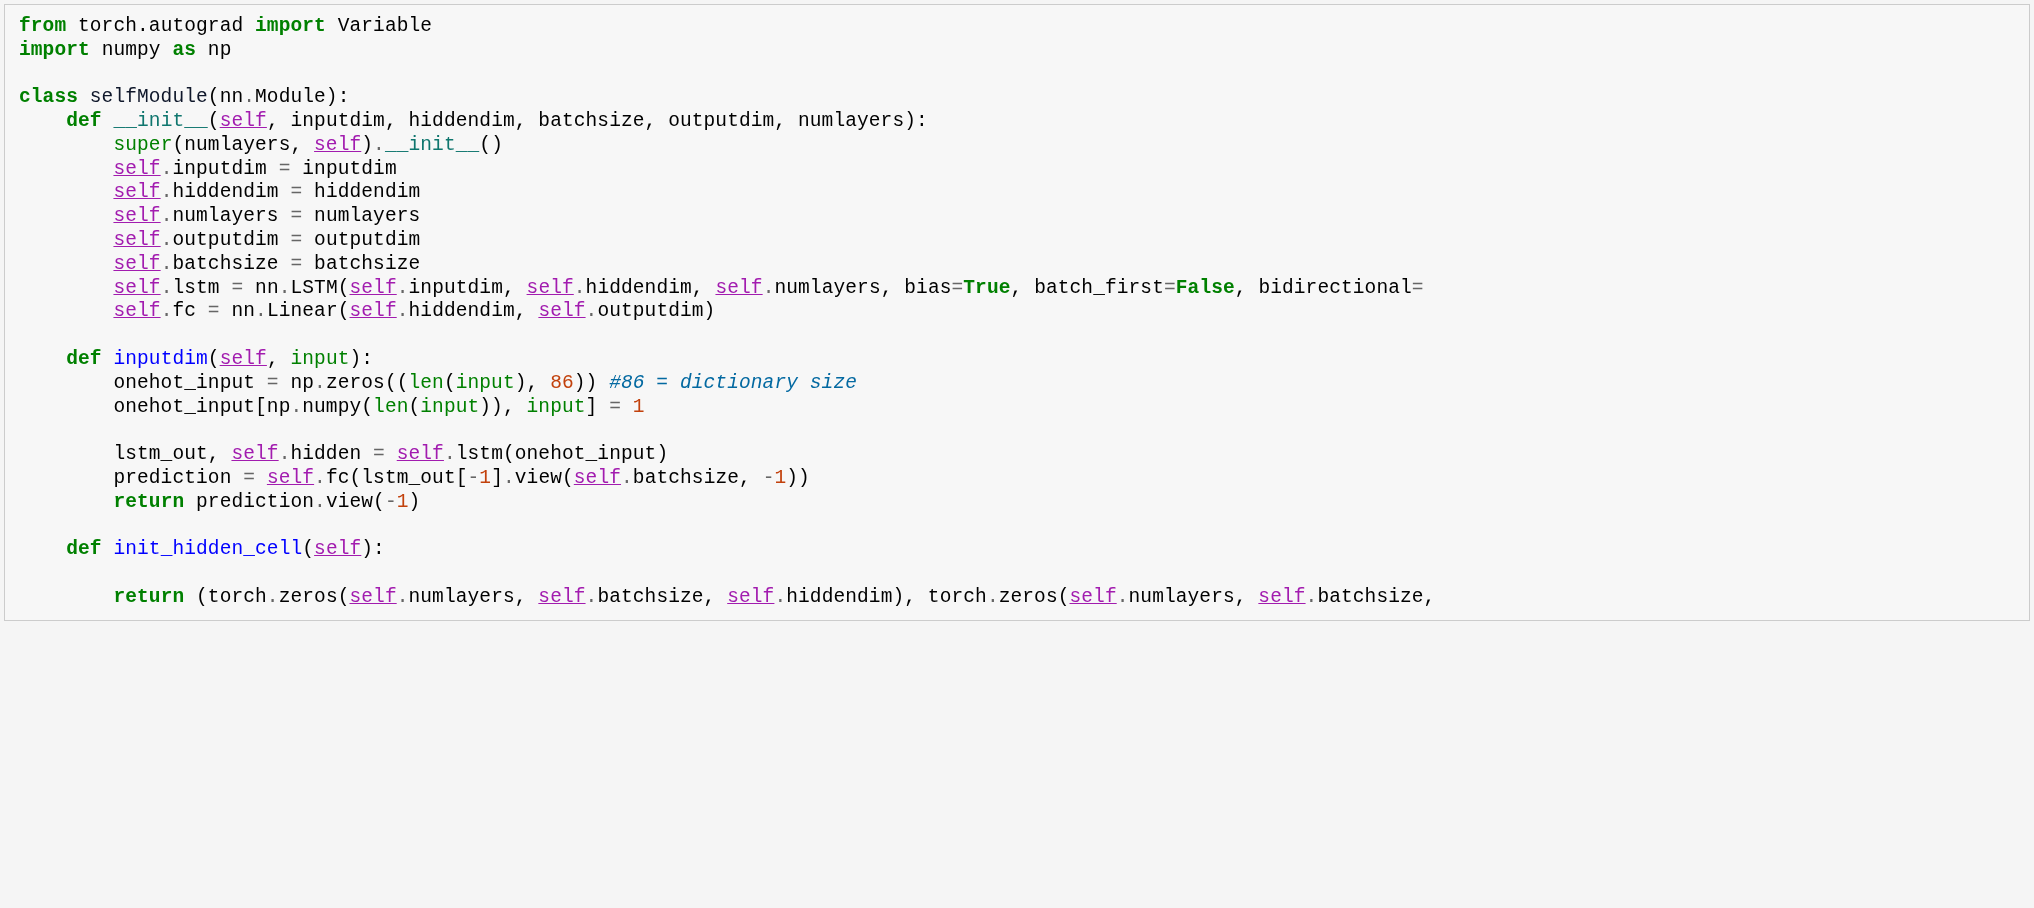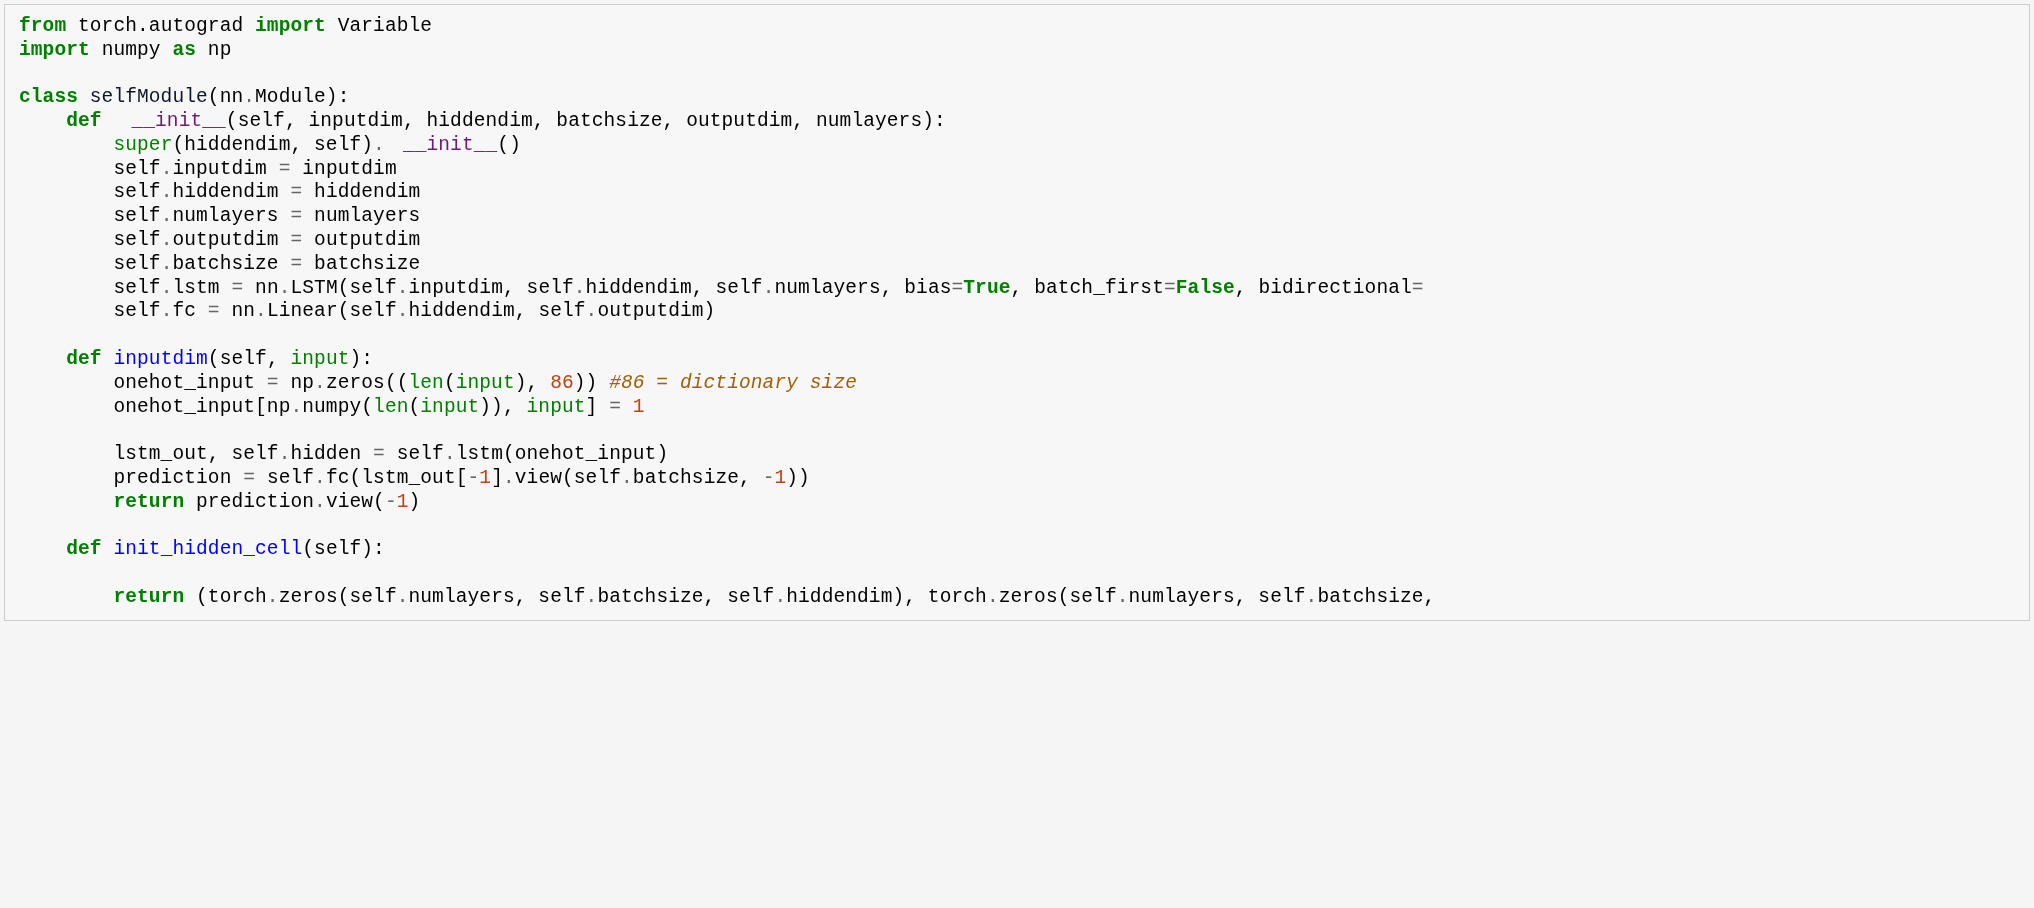--- a/index.html
+++ b/index.html
@@ -16,40 +16,40 @@
     margin: 4px;
     overflow-x: hidden;
     white-space: pre;
     font-size: 19.5px;
     line-height: 1.22;
     letter-spacing: 0.1px;
   }
   .kw { color: #008000; font-weight: bold; }
   .kwval { color: #008000; font-weight: bold; }
   .nf { color: #0000ff; }
-  .fm { color: #701a75; margin-left: 18px; }
+  .fm { color: #0f766e; }
   .nc { color: #0f172a; }
-  .bp { color: #000000; }
+  .bp { color: #a21caf; text-decoration: underline; }
   .nb { color: #008000; }
   .nt { color: #008000; }
   .mi { color: #c2410c; }
   .op { color: #666666; }
-  .c { color: #a16207; font-style: italic; }
+  .c { color: #0369a1; font-style: italic; }
   .p { color: #000000; }
   .n { color: #000000; }
 </style>
 </head>
 <body>
 
 <div class="code-block"><pre id="code-pre" style="margin:0;font-family:inherit;"><span class="kw">from </span><span class="n">torch.autograd</span><span class="p"> </span><span class="kw">import </span><span class="n">Variable</span>
 <span class="kw">import </span><span class="n">numpy</span><span class="p"> </span><span class="kw">as </span><span class="n">np</span>
 
 <span class="kw">class </span><span class="nc">selfModule</span><span class="p">(nn</span><span class="op">.</span><span class="p">Module):</span>
 <span class="p">    </span><span class="kw">def </span><span class="fm">__init__</span><span class="p">(</span><span class="bp">self</span><span class="p">, inputdim, hiddendim, batchsize, outputdim, numlayers):</span>
-<span class="p">        </span><span class="nb">super</span><span class="p">(hiddendim, </span><span class="bp">self</span><span class="p">)</span><span class="op">.</span><span class="fm">__init__</span><span class="p">()</span>
+<span class="p">        </span><span class="nb">super</span><span class="p">(numlayers, </span><span class="bp">self</span><span class="p">)</span><span class="op">.</span><span class="fm">__init__</span><span class="p">()</span>
 <span class="p">        </span><span class="bp">self</span><span class="op">.</span><span class="p">inputdim </span><span class="op">=</span><span class="p"> inputdim</span>
 <span class="p">        </span><span class="bp">self</span><span class="op">.</span><span class="p">hiddendim </span><span class="op">=</span><span class="p"> hiddendim</span>
 <span class="p">        </span><span class="bp">self</span><span class="op">.</span><span class="p">numlayers </span><span class="op">=</span><span class="p"> numlayers</span>
 <span class="p">        </span><span class="bp">self</span><span class="op">.</span><span class="p">outputdim </span><span class="op">=</span><span class="p"> outputdim</span>
 <span class="p">        </span><span class="bp">self</span><span class="op">.</span><span class="p">batchsize </span><span class="op">=</span><span class="p"> batchsize</span>
 <span class="p">        </span><span class="bp">self</span><span class="op">.</span><span class="p">lstm </span><span class="op">=</span><span class="p"> nn</span><span class="op">.</span><span class="p">LSTM(</span><span class="bp">self</span><span class="op">.</span><span class="p">inputdim, </span><span class="bp">self</span><span class="op">.</span><span class="p">hiddendim, </span><span class="bp">self</span><span class="op">.</span><span class="p">numlayers, bias</span><span class="op">=</span><span class="kwval">True</span><span class="p">, batch_first</span><span class="op">=</span><span class="kwval">False</span><span class="p">, bidirectional</span><span class="op">=</span>
 <span class="p">        </span><span class="bp">self</span><span class="op">.</span><span class="p">fc </span><span class="op">=</span><span class="p"> nn</span><span class="op">.</span><span class="p">Linear(</span><span class="bp">self</span><span class="op">.</span><span class="p">hiddendim, </span><span class="bp">self</span><span class="op">.</span><span class="p">outputdim)</span>
 
 <span class="p">    </span><span class="kw">def </span><span class="nf">inputdim</span><span class="p">(</span><span class="bp">self</span><span class="p">, </span><span class="nt">input</span><span class="p">):</span>
 <span class="p">        onehot_input </span><span class="op">=</span><span class="p"> np</span><span class="op">.</span><span class="p">zeros((</span><span class="nb">len</span><span class="p">(</span><span class="nt">input</span><span class="p">), </span><span class="mi">86</span><span class="p">)) </span><span class="c">#86 = dictionary size</span>

